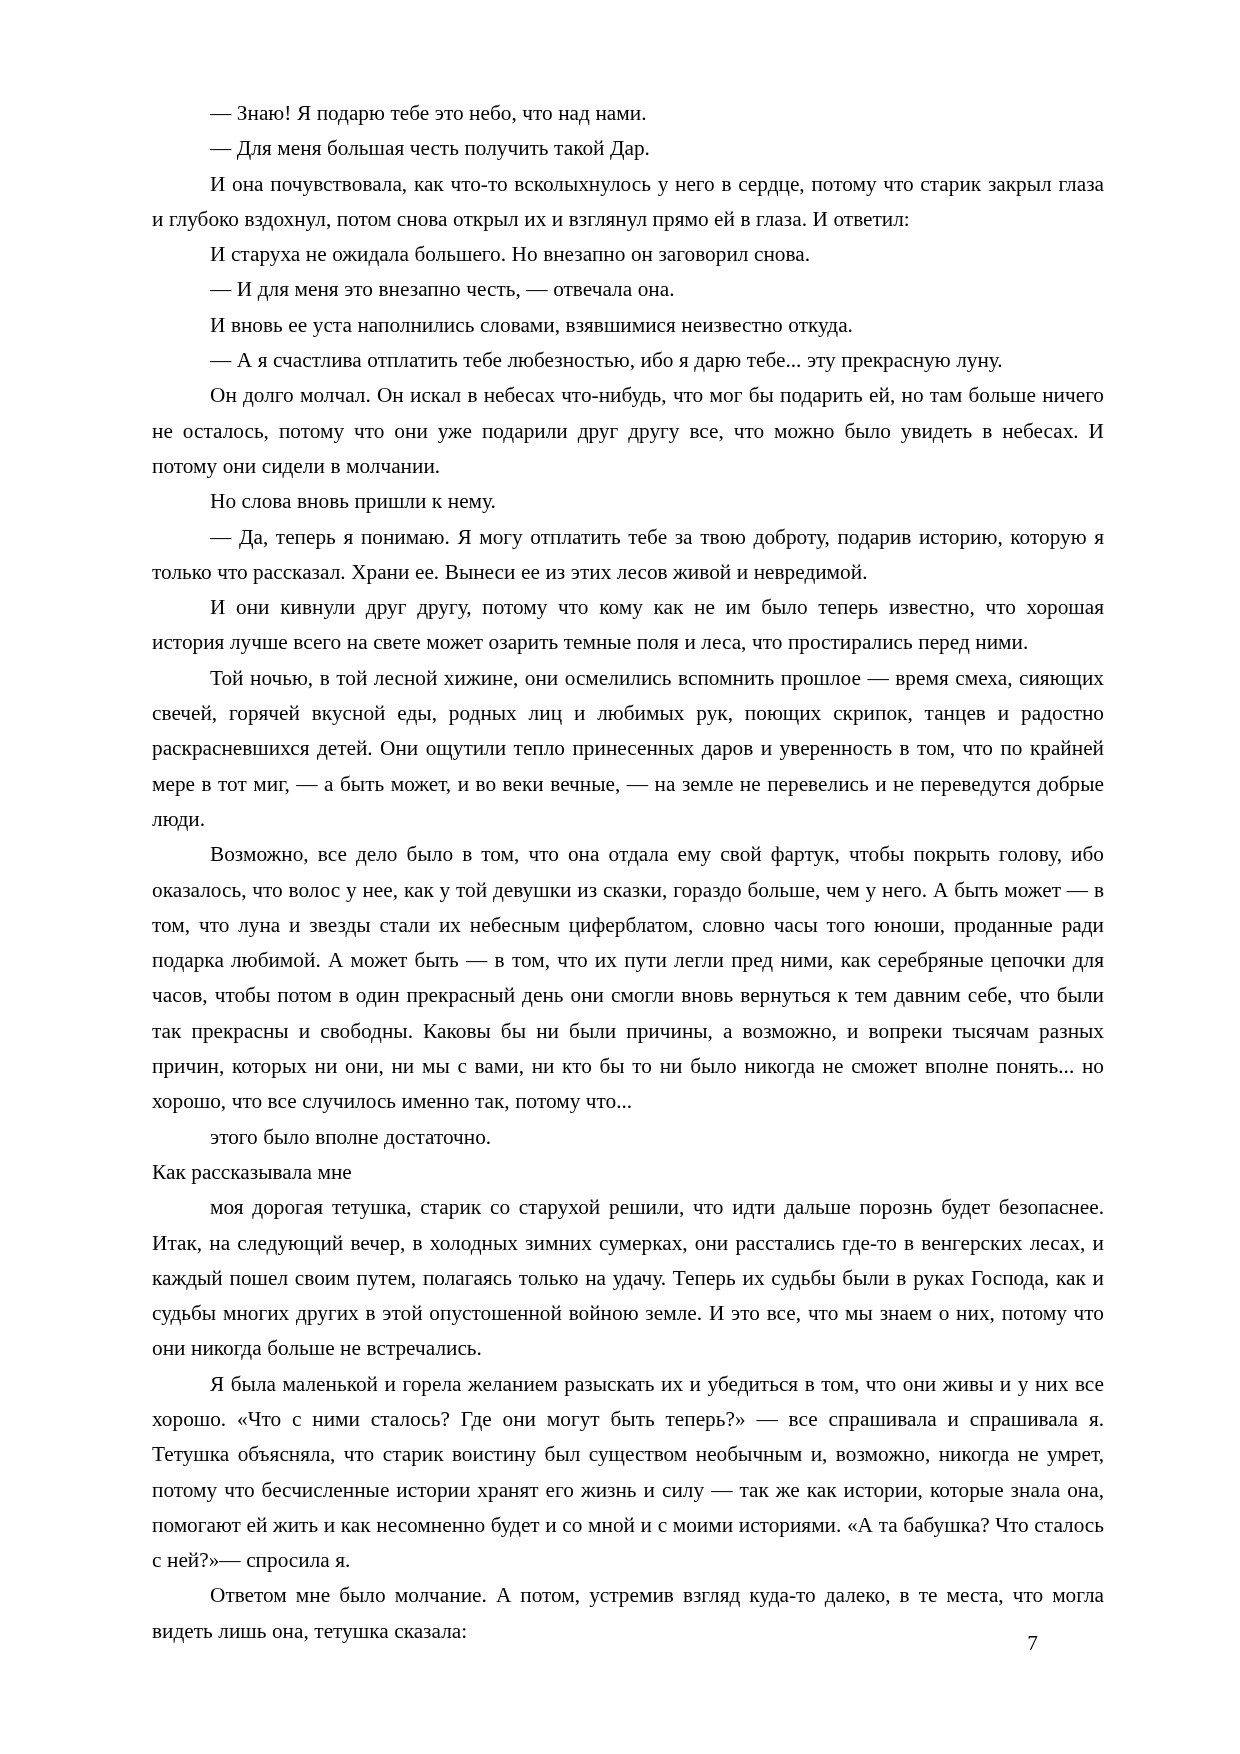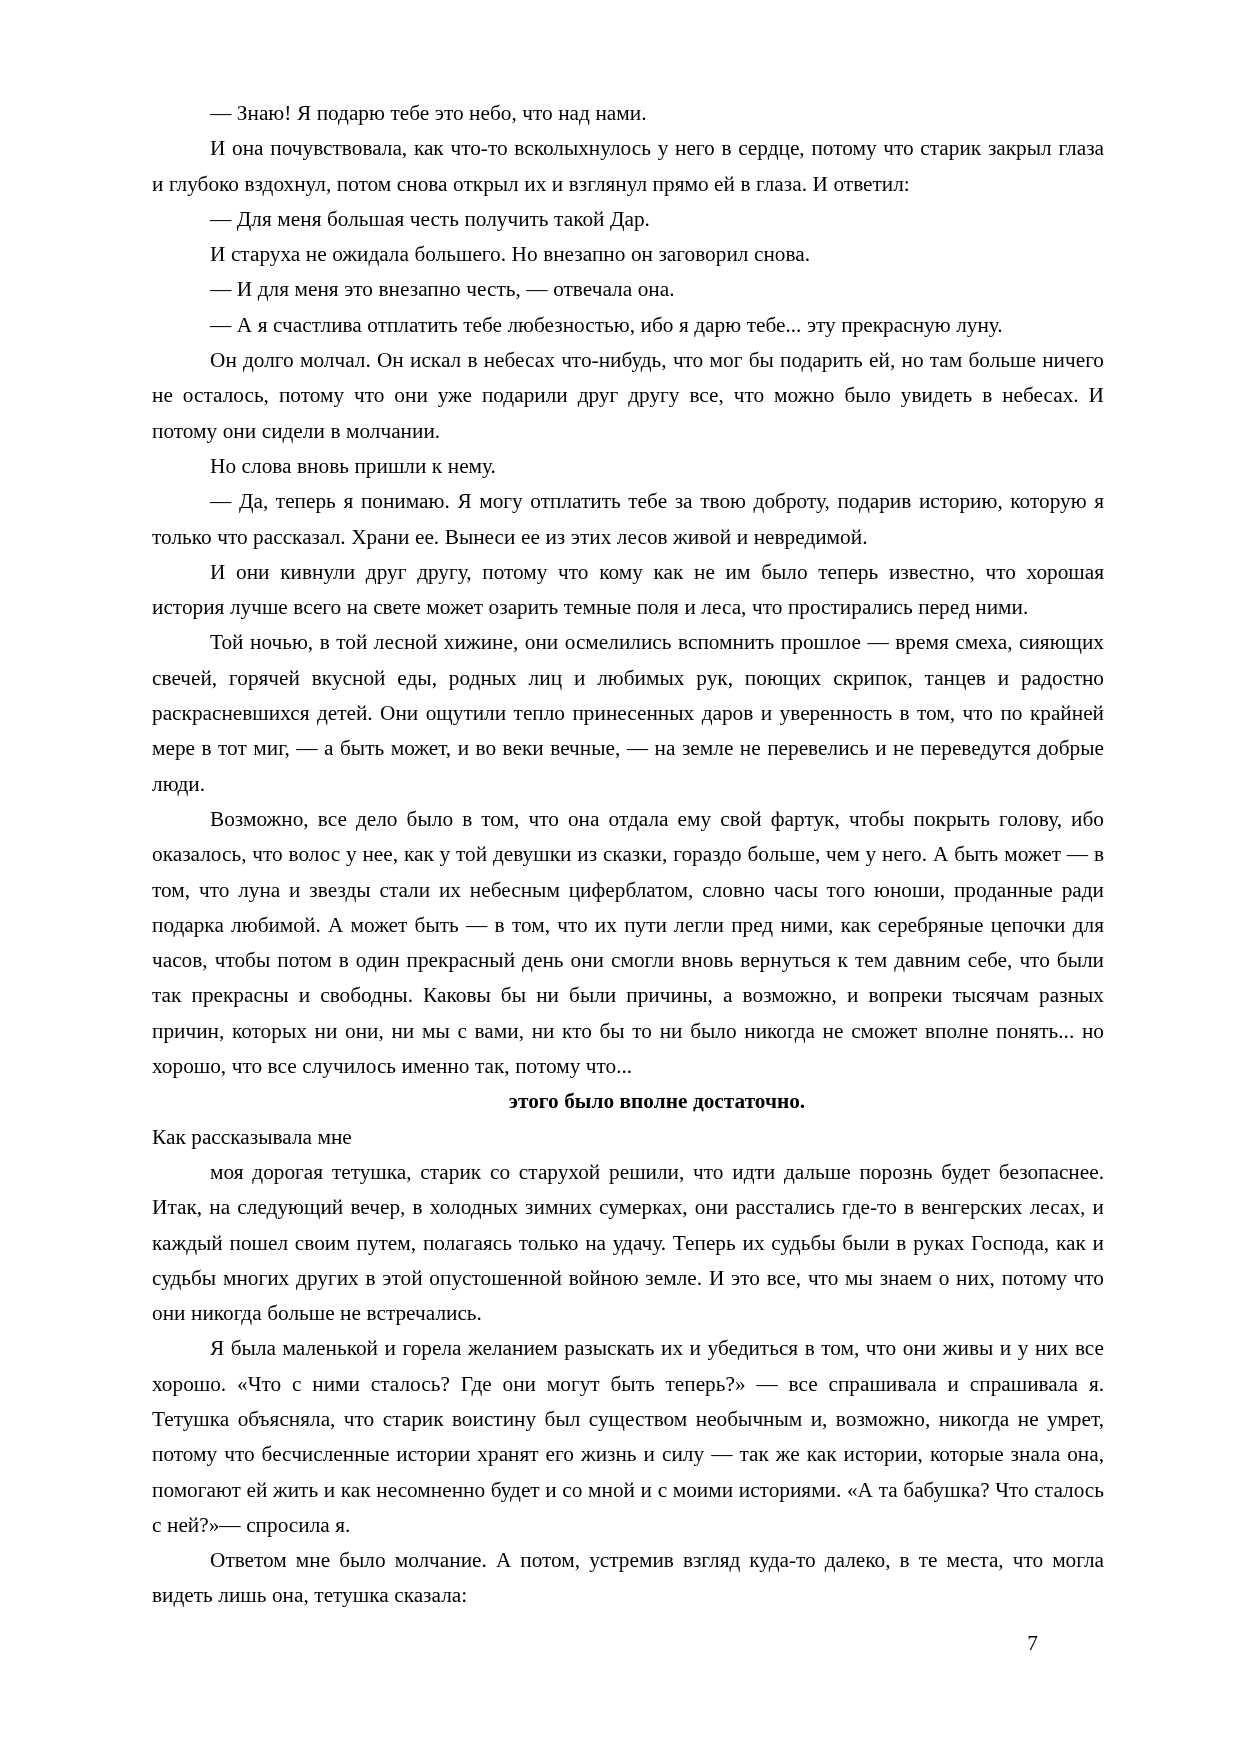--- a/index.html
+++ b/index.html
@@ -32,22 +32,21 @@
   p.para {
     margin: 0;
     font-size: 21.3px;
     line-height: 35.3px;
     text-align: justify;
     text-indent: 58px;
     hyphens: none;
     word-spacing: 0.01em;
   }
   p.para.last-left {
-    text-align: center;
-    font-weight: bold;
+    text-align: left;
   }
   p.para.right-frag {
     text-align: left;
     text-indent: 0;
   }
   .page-number {
     position: absolute;
     right: 90px;
     bottom: 100px;
     font-size: 21.3px;
@@ -57,30 +56,31 @@
 </style>
 </head>
 <body>
 
 <div class="page">
 
   <div class="content">
 
     <p class="para">— Знаю! Я подарю тебе это небо, что над нами.</p>
 
+    <p class="para">— Для меня большая честь получить такой Дар.</p>
+
     <p class="para">И она почувствовала, как что-то всколыхнулось у него в сердце, потому что старик закрыл глаза и глубоко вздохнул, потом снова открыл их и взглянул прямо ей в глаза. И ответил:</p>
-
-    <p class="para">— Для меня большая честь получить такой Дар.</p>
 
     <p class="para">И старуха не ожидала большего. Но внезапно он заговорил снова.</p>
 
 
     <p class="para">— И для меня это внезапно честь, — отвечала она.</p>
 
 
+    <p class="para">И вновь ее уста наполнились словами, взявшимися неизвестно откуда.</p>
 
     <p class="para">— А я счастлива отплатить тебе любезностью, ибо я дарю тебе... эту прекрасную луну.</p>
 
     <p class="para">Он долго молчал. Он искал в небесах что-нибудь, что мог бы подарить ей, но там больше ничего не осталось, потому что они уже подарили друг другу все, что можно было увидеть в небесах. И потому они сидели в молчании.</p>
 
     <p class="para">Но слова вновь пришли к нему.</p>
 
     <p class="para">— Да, теперь я понимаю. Я могу отплатить тебе за твою доброту, подарив историю, которую я только что рассказал. Храни ее. Вынеси ее из этих лесов живой и невредимой.</p>
 
     <p class="para">И они кивнули друг другу, потому что кому как не им было теперь известно, что хорошая история лучше всего на свете может озарить темные поля и леса, что простирались перед ними.</p>

